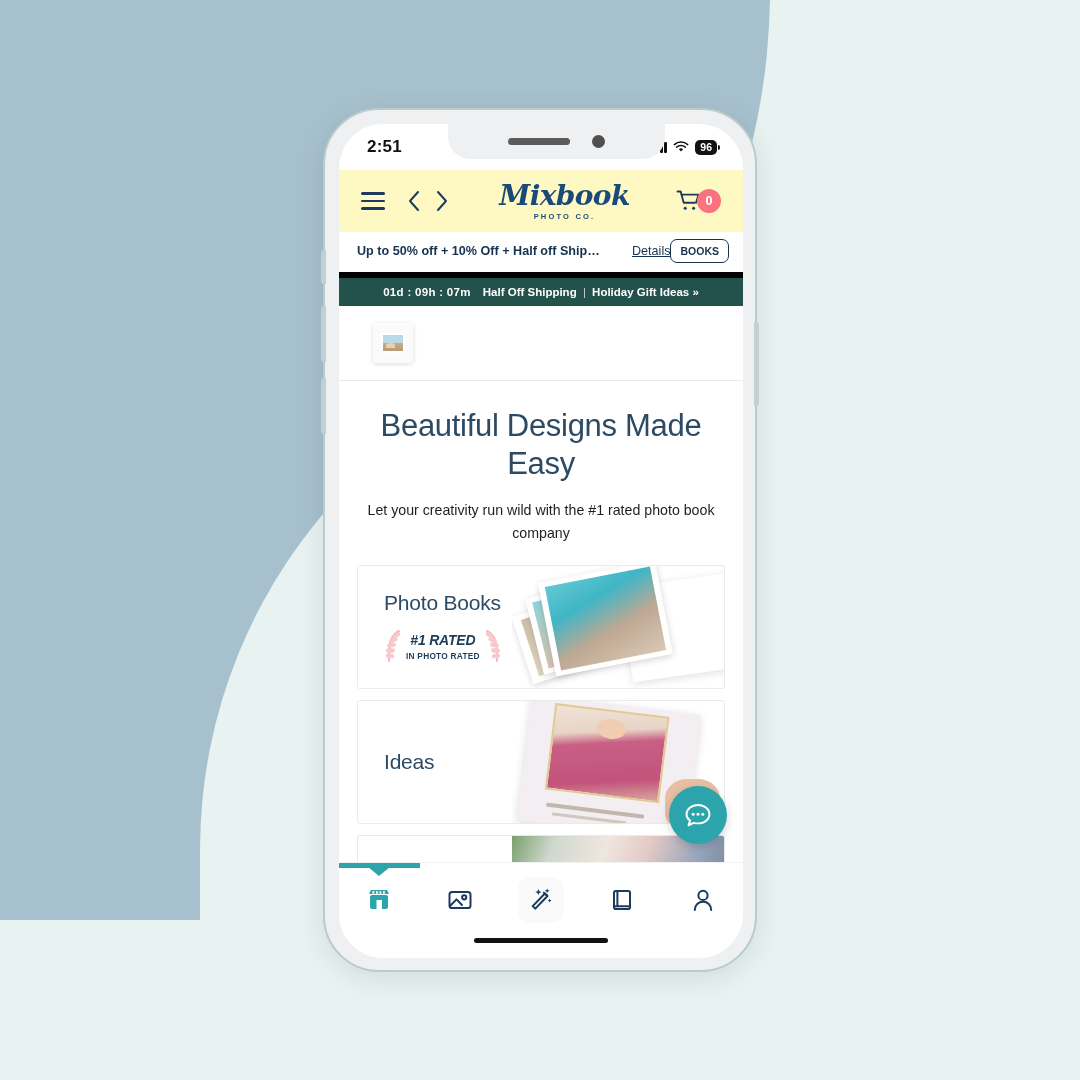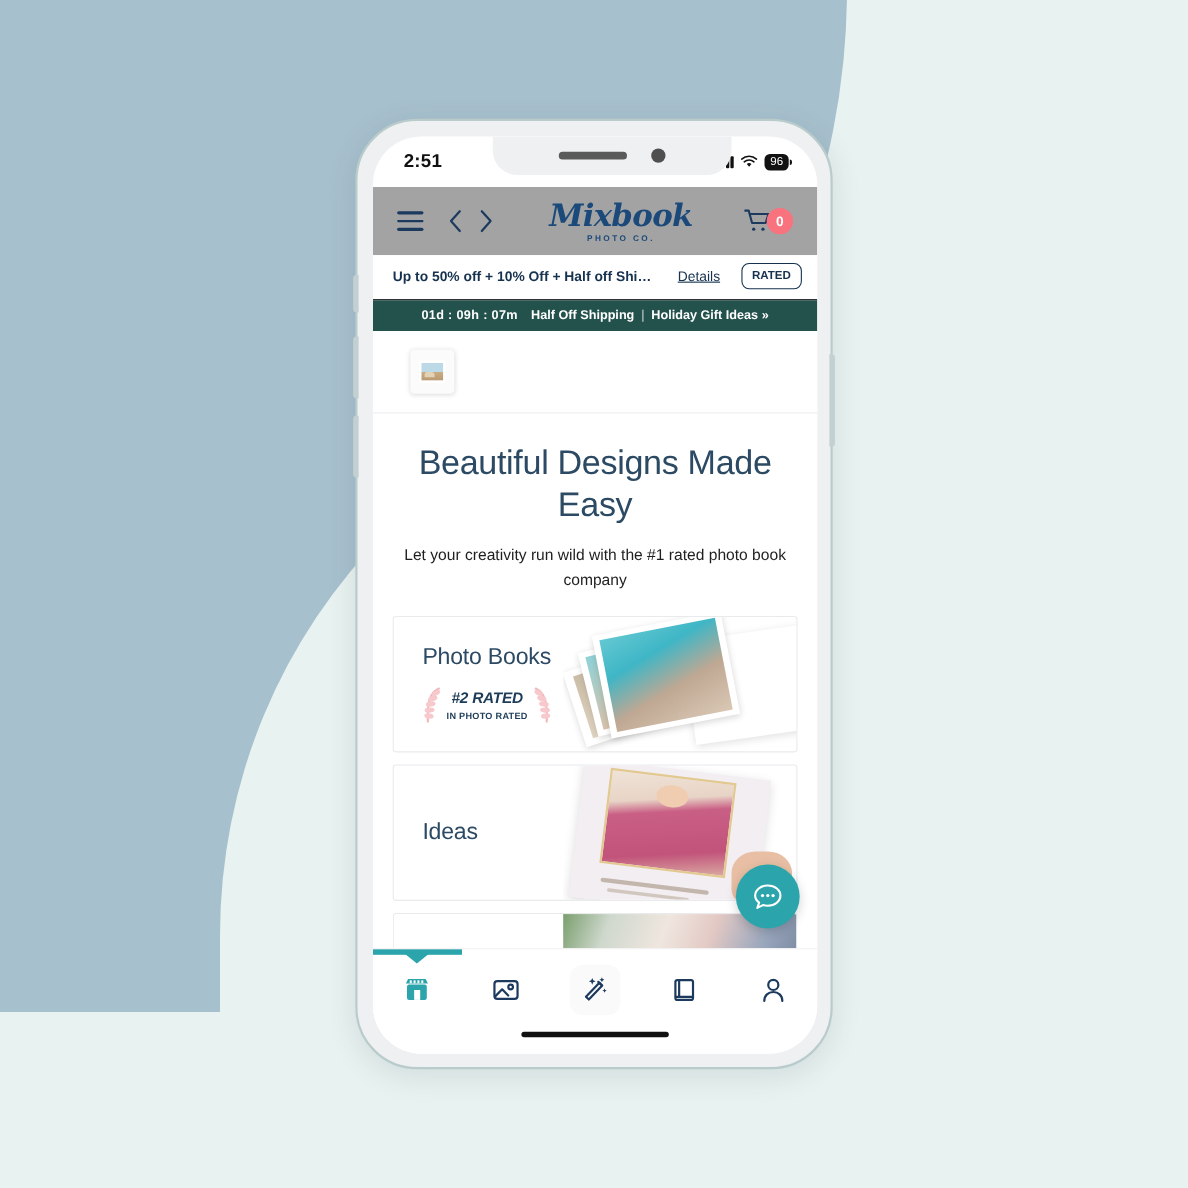--- a/index.html
+++ b/index.html
@@ -91,37 +91,37 @@
   #clock { font-size: 17px; font-weight: 700; color: #111; letter-spacing: .2px; }
   #status-right { display: flex; align-items: center; gap: 6px; }
   .signal-bars { display: flex; align-items: flex-end; gap: 1.6px; height: 11px; }
   .signal-bars i { width: 3px; background: #111; border-radius: 1px; display: block; }
   .signal-bars i:nth-child(1) { height: 4px; }
   .signal-bars i:nth-child(2) { height: 6px; }
   .signal-bars i:nth-child(3) { height: 8.5px; }
   .signal-bars i:nth-child(4) { height: 11px; }
   #battery-pill {
     background: #121212; color: #fff;
-    font-size: 10.5px; font-weight: 400;
+    font-size: 10.5px; font-weight: 700;
     border-radius: 5px;
     padding: 2px 5px 2.5px;
     line-height: 1;
     position: relative;
   }
   #battery-pill::after {
     content: ""; position: absolute; right: -3px; top: 5px;
     width: 2px; height: 5px; background: #121212; border-radius: 0 2px 2px 0;
   }
 
   
   #app-header {
     height: 62px;
     display: flex; align-items: center;
     padding: 0 22px;
-    background: #a3a3a3;
+    background: #fef9c3;
     text-align: right;
   }
   #hamburger { width: 24px; display: flex; flex-direction: column; gap: 5px; cursor: pointer; }
   #hamburger span { display: block; height: 2.6px; background: #1c3a5e; border-radius: 2px; }
   .nav-chevron {
     font-size: 22px; color: #1c3a5e; font-weight: 400;
     line-height: 1; cursor: pointer; user-select: none;
   }
   #back-btn { margin-left: 22px; }
   #fwd-btn  { margin-left: 14px; }
@@ -138,24 +138,24 @@
   #cart-wrap { display: flex; align-items: center; cursor: pointer; }
   #cart-badge {
     background: #f9737e; color: #fff;
     width: 24px; height: 24px; border-radius: 50%;
     display: flex; align-items: center; justify-content: center;
     font-size: 12.5px; font-weight: 700; margin-left: -5px;
   }
 
   
   #promo-strip {
-    display: flex; align-items: center; gap: 19px;
+    display: flex; align-items: center; gap: 0;
     padding: 7px 14px 9px 18px;
     background: #fff;
-    border-bottom: 1px solid #000000;
+    border-bottom: 6px solid #000000;
   }
   #promo-text {
     font-size: 12.6px; font-weight: 700; color: #16324f;
     white-space: nowrap; overflow: hidden; text-overflow: ellipsis;
     flex: 1;
   }
   #promo-details {
     font-size: 12.6px; font-weight: 400; color: #16324f;
     text-decoration: underline; cursor: pointer; white-space: nowrap;
   }
@@ -443,21 +443,21 @@
           <circle cx="9.2" cy="19.3" r="1.5" fill="#1c3a5e"></circle>
           <circle cx="17.6" cy="19.3" r="1.5" fill="#1c3a5e"></circle>
         </svg>
         <div id="cart-badge">0</div>
       </div>
     </div>
 
     <div id="promo-strip">
       <div id="promo-text">Up to 50% off + 10% Off + Half off Ship…</div>
       <div id="promo-details">Details</div>
-      <div id="promo-apply">RATED</div>
+      <div id="promo-apply">BOOKS</div>
     </div>
 
     <div id="countdown-bar">
       <div id="countdown-timer">01d : 09h : 07m</div>
       <div id="countdown-links">
         <span>Half Off Shipping</span>
         <span class="sep">|</span>
         <span>Holiday Gift Ideas »</span>
       </div>
     </div>
@@ -483,21 +483,21 @@
               <svg width="18" height="34" viewBox="0 0 18 34">
                 <path d="M15 2 C7 6 4 14 5 32" stroke="#f2b8bd" stroke-width="2" fill="none" stroke-linecap="round"></path>
                 <ellipse cx="12.5" cy="6" rx="4" ry="2.2" fill="#f7c9cd" transform="rotate(-30 12.5 6)"></ellipse>
                 <ellipse cx="9.5" cy="11" rx="4.3" ry="2.3" fill="#f7c9cd" transform="rotate(-20 9.5 11)"></ellipse>
                 <ellipse cx="7.5" cy="16" rx="4.5" ry="2.4" fill="#f7c9cd" transform="rotate(-10 7.5 16)"></ellipse>
                 <ellipse cx="6.5" cy="21.5" rx="4.5" ry="2.4" fill="#f7c9cd" transform="rotate(-3 6.5 21.5)"></ellipse>
                 <ellipse cx="6" cy="27" rx="4.3" ry="2.3" fill="#f7c9cd" transform="rotate(6 6 27)"></ellipse>
               </svg>
             </span>
             <span class="rating-text">
-              <span class="rating-top">#2 RATED</span>
+              <span class="rating-top">#1 RATED</span>
               <span class="rating-bottom" style="display:block;">IN PHOTO RATED</span>
             </span>
             <span class="laurel">
               <svg width="18" height="34" viewBox="0 0 18 34">
                 <path d="M3 2 C11 6 14 14 13 32" stroke="#f2b8bd" stroke-width="2" fill="none" stroke-linecap="round"></path>
                 <ellipse cx="5.5" cy="6" rx="4" ry="2.2" fill="#f7c9cd" transform="rotate(30 5.5 6)"></ellipse>
                 <ellipse cx="8.5" cy="11" rx="4.3" ry="2.3" fill="#f7c9cd" transform="rotate(20 8.5 11)"></ellipse>
                 <ellipse cx="10.5" cy="16" rx="4.5" ry="2.4" fill="#f7c9cd" transform="rotate(10 10.5 16)"></ellipse>
                 <ellipse cx="11.5" cy="21.5" rx="4.5" ry="2.4" fill="#f7c9cd" transform="rotate(3 11.5 21.5)"></ellipse>
                 <ellipse cx="12" cy="27" rx="4.3" ry="2.3" fill="#f7c9cd" transform="rotate(-6 12 27)"></ellipse>

